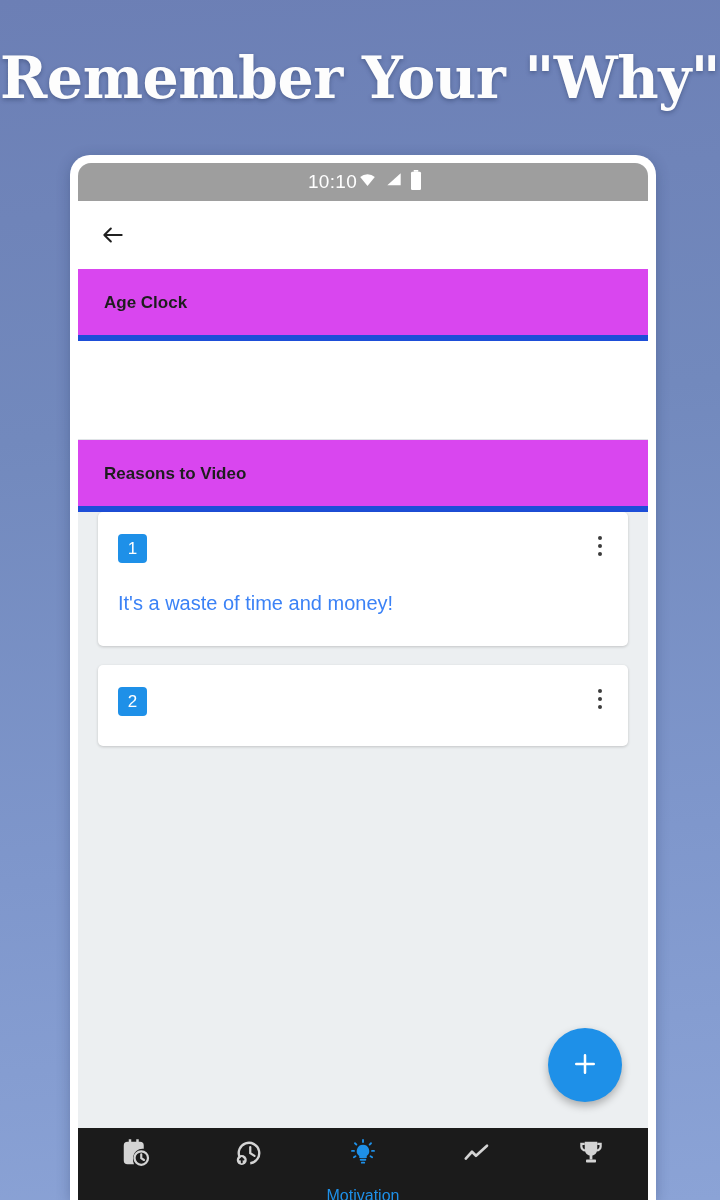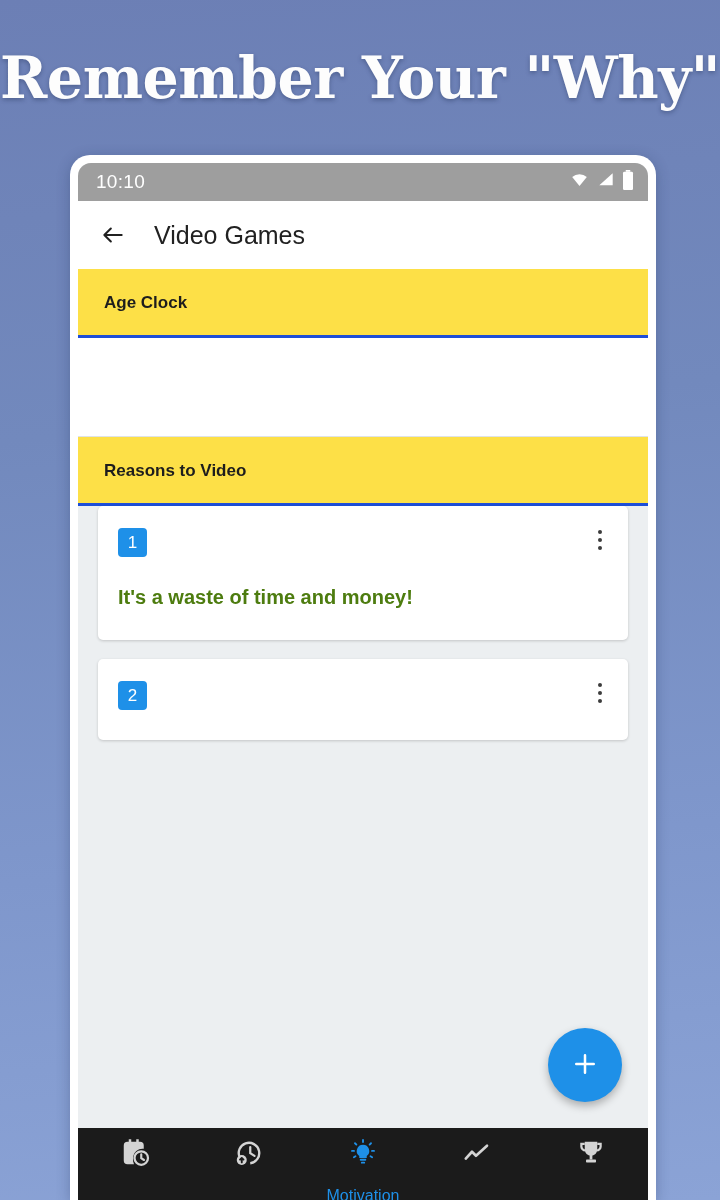--- a/index.html
+++ b/index.html
@@ -43,21 +43,21 @@
     overflow:hidden;
     position:relative;
   }
 
   
   .status-bar {
     height:38px;
     background:#9e9e9e;
     display:flex;
     align-items:center;
-    justify-content:space-between;
+    justify-content:center;
     padding:0 14px 0 18px;
   }
   .status-time {
     color:#ffffff;
     font-size:19px;
     letter-spacing:0.3px;
   }
   .status-icons { display:flex; align-items:center; gap:7px; }
 
   
@@ -71,27 +71,27 @@
   }
   .back-arrow { width:26px; height:26px; display:block; }
   .app-title {
     font-size:25px;
     color:#212121;
     font-weight:400;
   }
 
   
   .section-header {
-    background:#fde047;
+    background:#d946ef;
     padding:24px 26px 22px 26px;
     font-size:17px;
     font-weight:bold;
     color:#1d1d1d;
     border-top:1px solid #dfe3e6;
-    border-bottom:3px solid #1d4ed8;
+    border-bottom:6px solid #1d4ed8;
   }
   .section-header.flush { border-top:none; }
 
   
   .age-panel {
     background:#ffffff;
     padding:58px 0 40px 0;
     text-align:center;
   }
   .age-number-row {
@@ -156,22 +156,22 @@
     padding:2px 6px;
   }
   .overflow-dots span {
     width:4px; height:4px; border-radius:50%;
     background:#3c3c3c;
     display:block;
   }
   .reason-text {
     margin-top:28px;
     font-size:20px;
-    font-weight:bold;
-    color:#4d7c0f;
+    font-weight:normal;
+    color:#3b82f6;
     line-height:1.25;
   }
 
   
   .fab {
     position:absolute;
     right:26px; bottom:98px;
     width:74px; height:74px;
     border-radius:50%;
     background:#1e90e8;
@@ -236,21 +236,20 @@
         </span>
       </div>
     </div>
 
     <div class="app-bar">
       <span class="back-arrow">
         <svg width="26" height="26" viewBox="0 0 24 24">
             <path fill="none" stroke="#212121" stroke-width="1.9" stroke-linecap="round" stroke-linejoin="round" d="M20 12H4m0 0 6-6m-6 6 6 6"></path>
           </svg>
       </span>
-      <span class="app-title">Video Games</span>
     </div>
 
     <div class="section-header flush">Age Clock</div>
 
     <div class="age-panel">
     </div>
 
     <div class="section-header">Reasons to Video</div>
 
     <div class="reasons-area">

